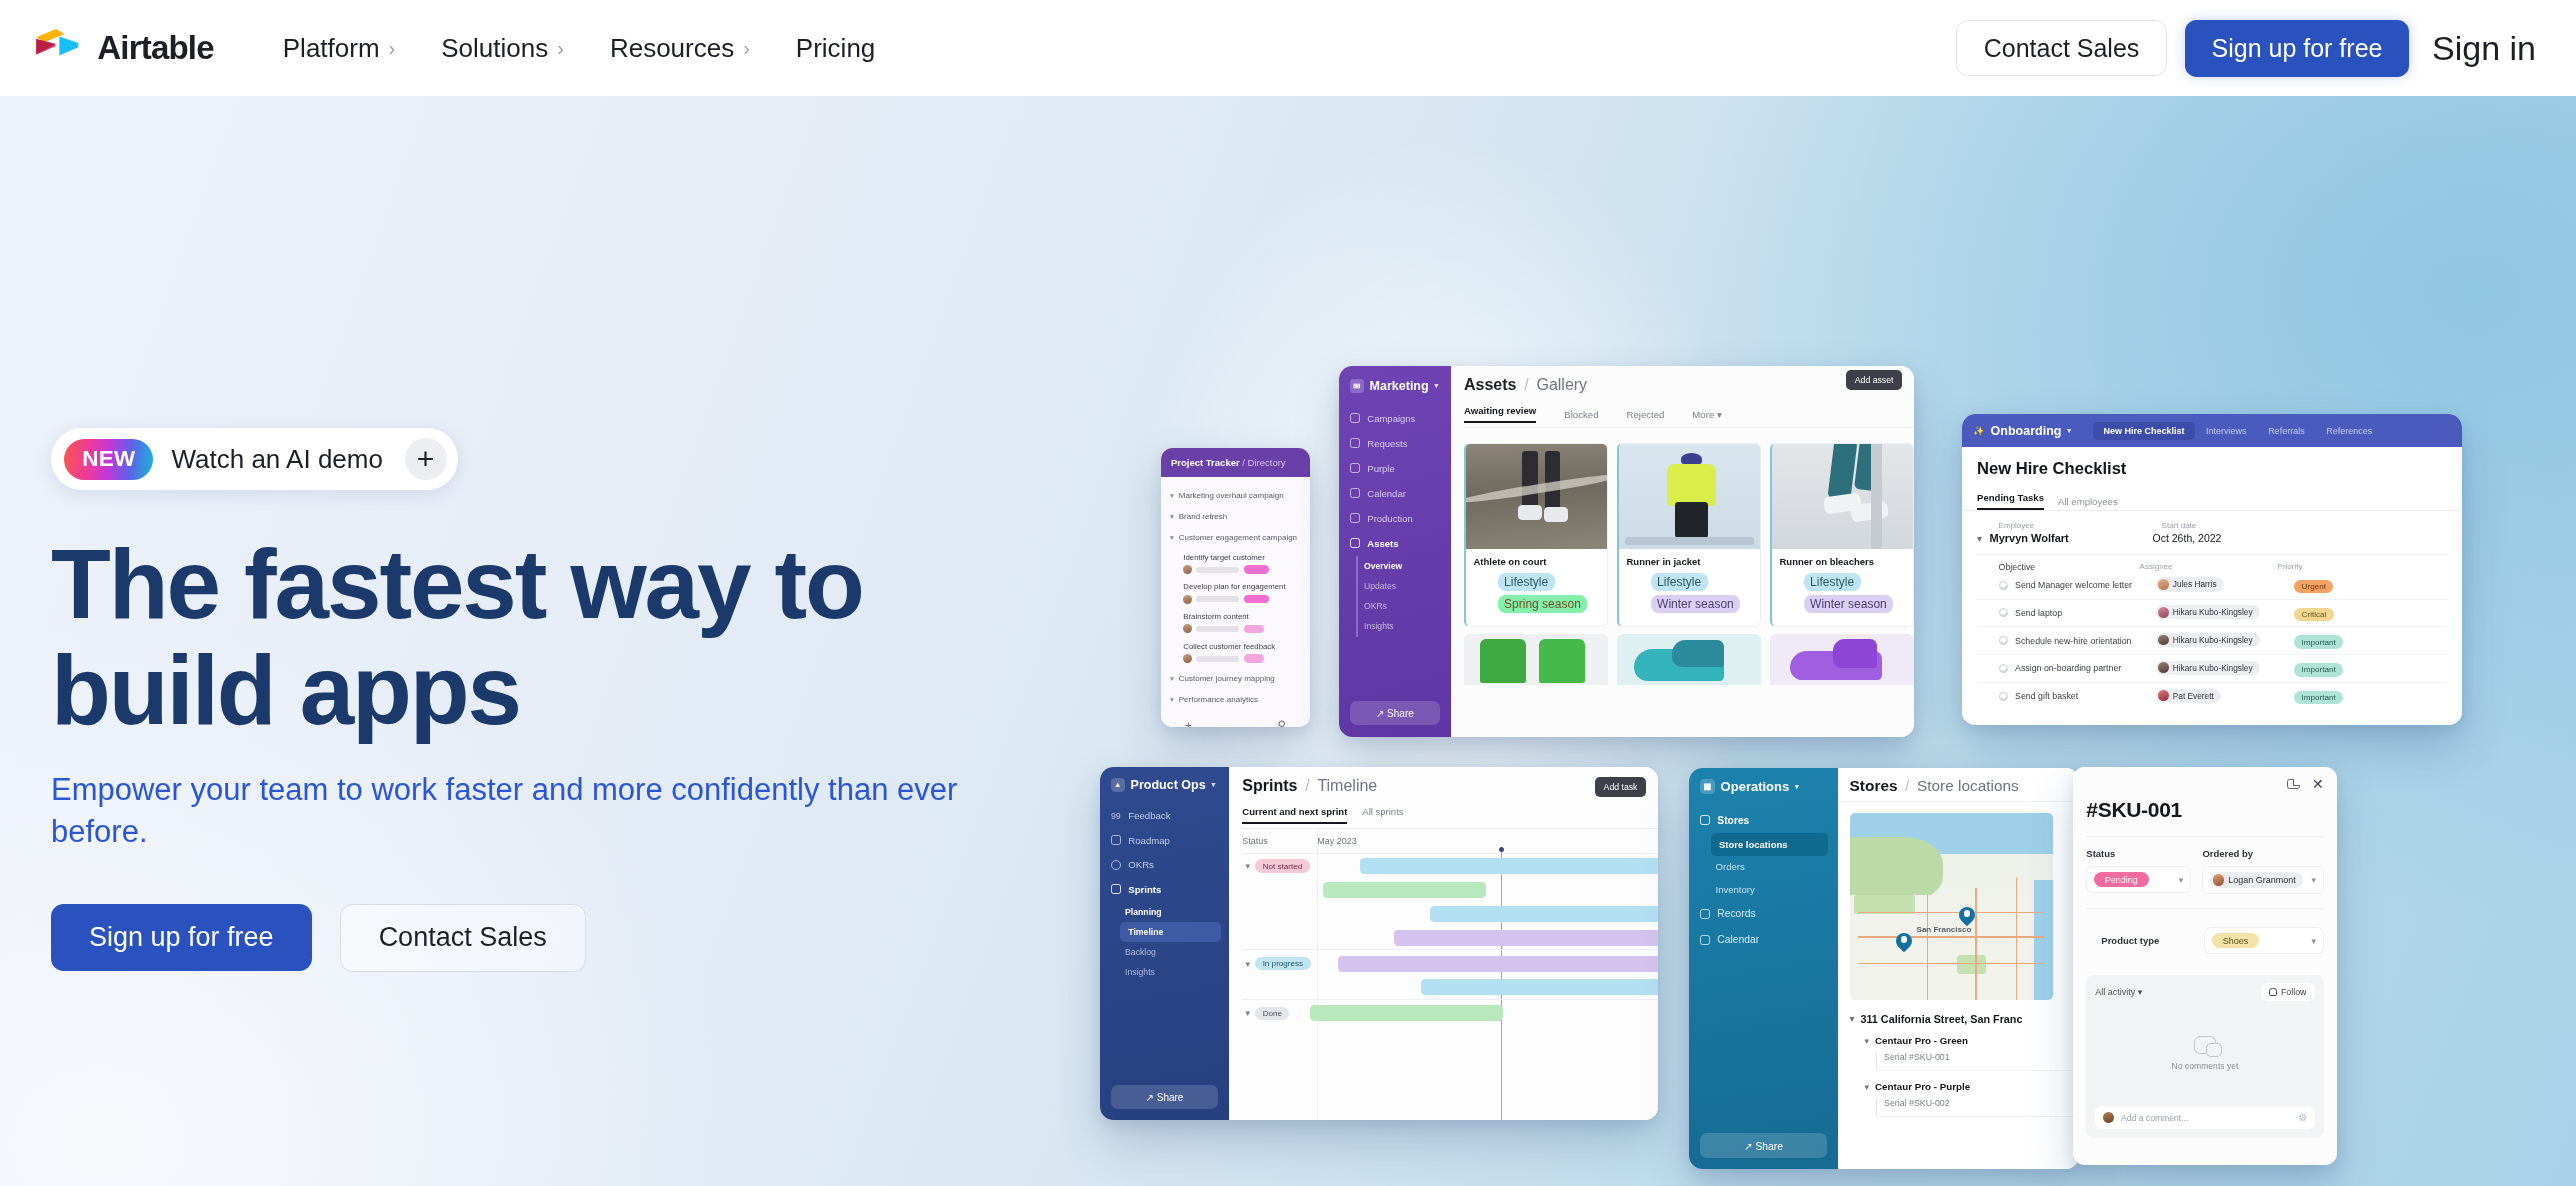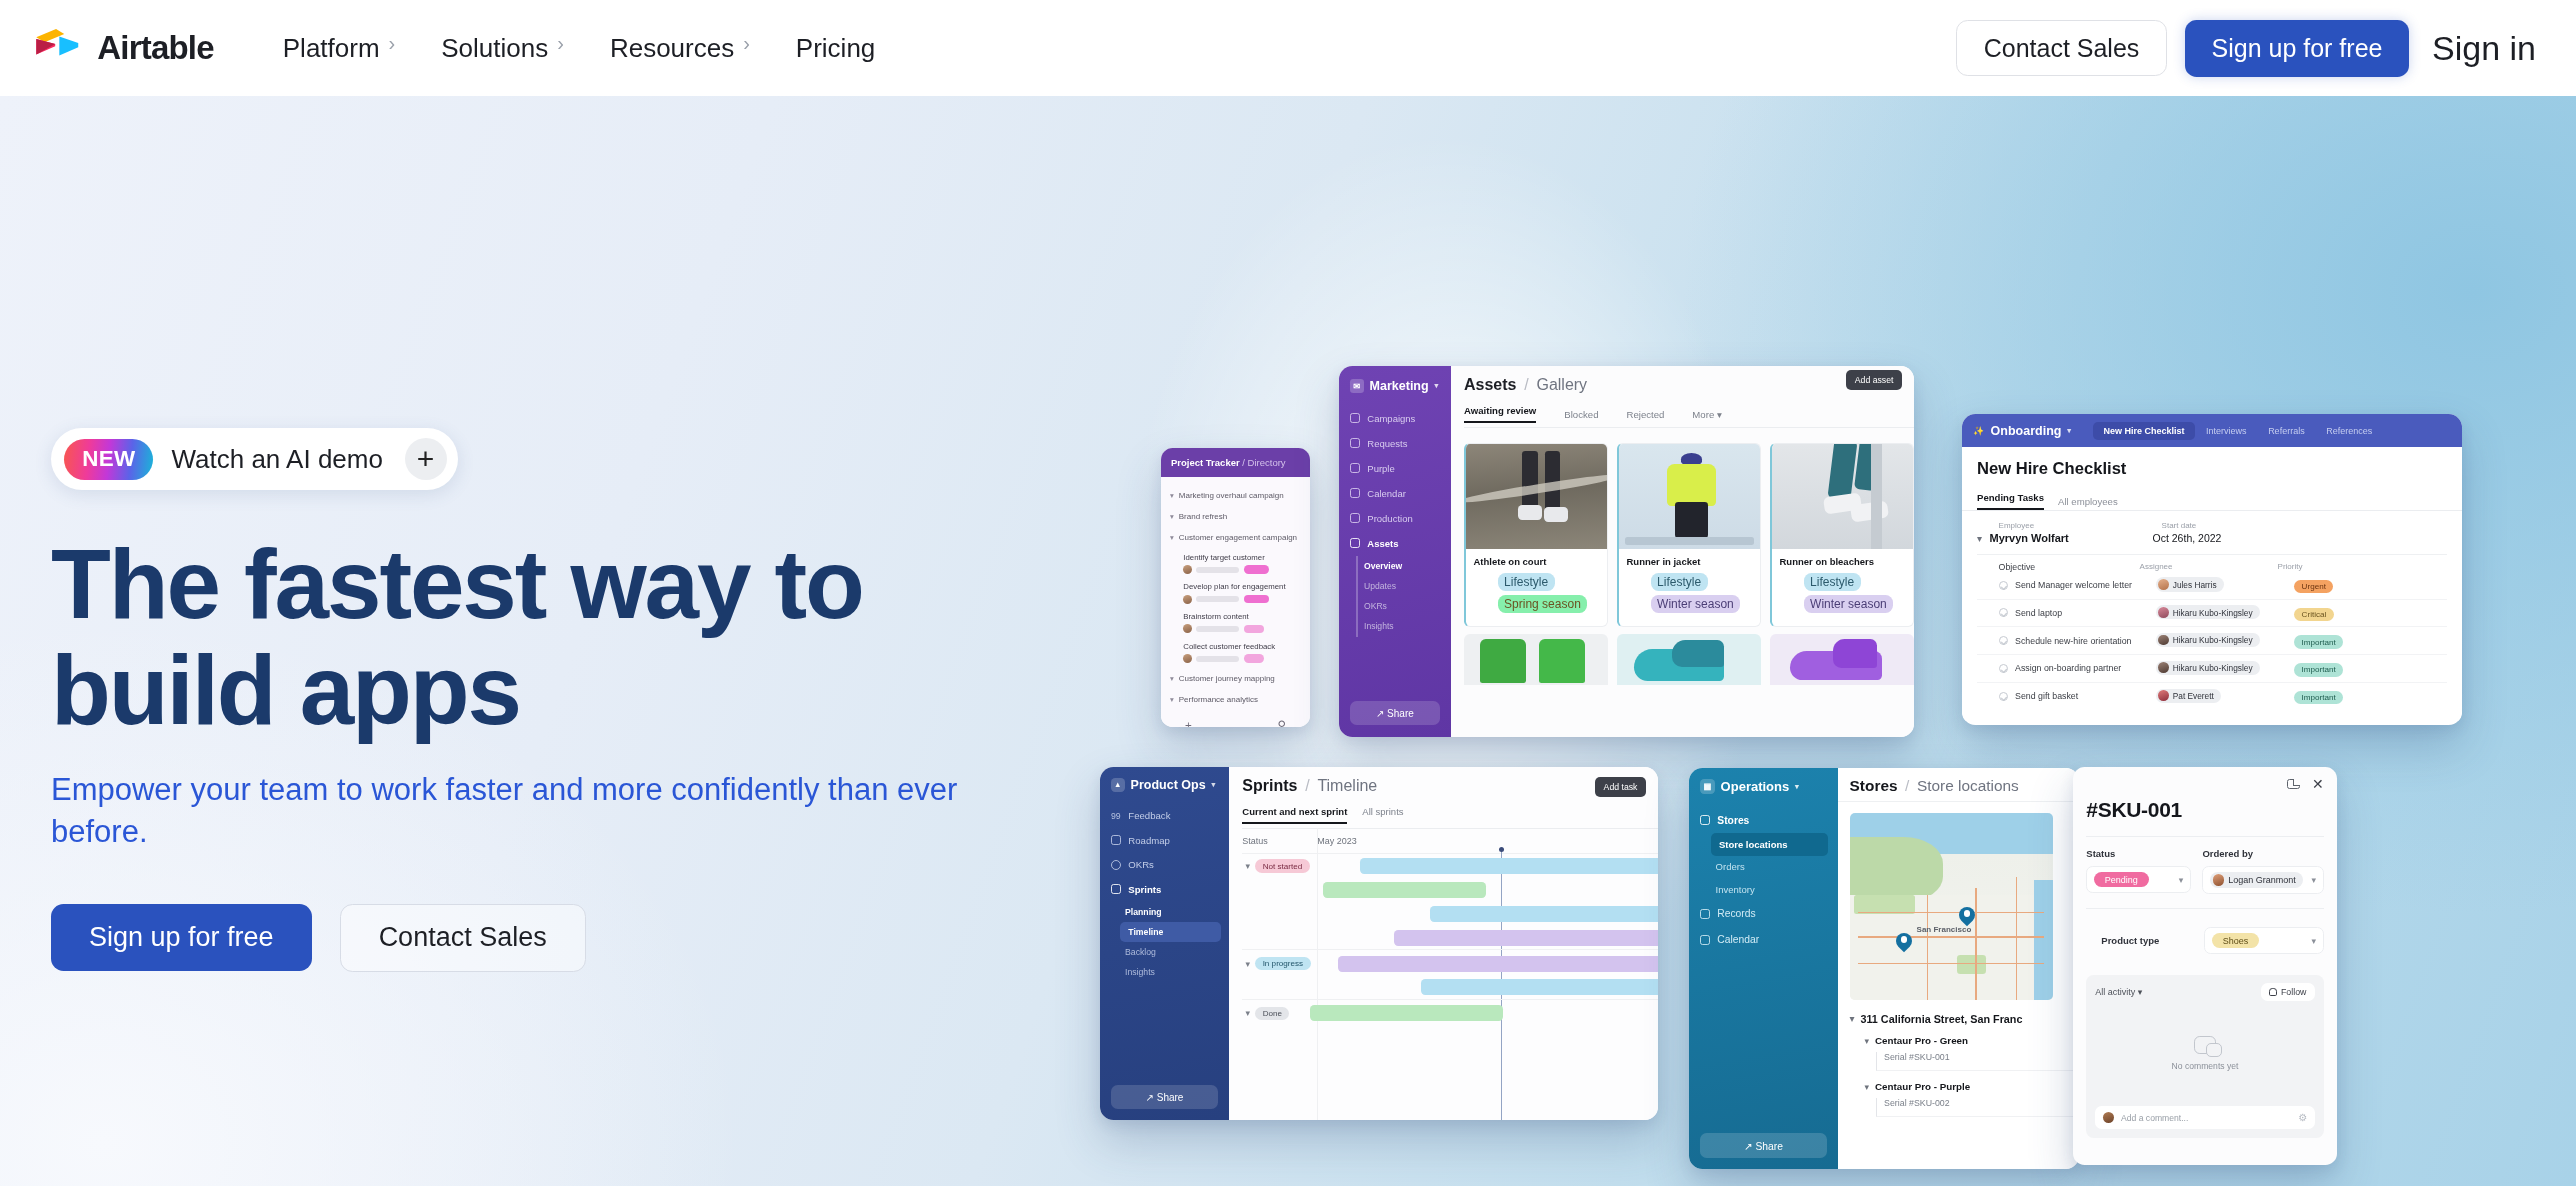--- a/index.html
+++ b/index.html
@@ -4,21 +4,21 @@
 <style>
   *{box-sizing:border-box;margin:0;padding:0}
   html,body{width:2576px;height:1186px;overflow:hidden;}
   body{font-family:"Liberation Sans",sans-serif;background:#fff;}
 
   
   .navbar{position:absolute;top:0;left:0;width:2576px;height:96px;background:#fff;display:flex;align-items:center;z-index:50;}
   .logo-wrap{display:flex;align-items:center;gap:13.3px;margin-left:33px;}
   .logo-mark{width:51px;height:42px;position:relative;}
   .nav-links{display:flex;align-items:center;gap:0;margin-left:46px;}
-  .nav-link{display:flex;gap:9px;padding:0 23px;font-size:26px;color:#1d1f25;font-weight:400;cursor:pointer;}
+  .nav-link{display:flex;align-items:center;gap:9px;padding:0 23px;font-size:26px;color:#1d1f25;font-weight:400;cursor:pointer;}
   .chev{color:#9aa0aa;font-size:20px;line-height:1;}
   .nav-right{margin-left:auto;display:flex;align-items:center;gap:18px;margin-right:35px;}
   .btn-outline{border:1.3px solid #dfe1e6;background:#fff;border-radius:11.6px;padding:12.5px 26.6px;font-size:25px;color:#1d1f25;cursor:pointer;font-family:inherit;}
   .btn-primary{background:#2a52be;border:none;border-radius:11.6px;padding:14px 26.6px;font-size:25px;color:#fff;cursor:pointer;font-family:inherit;box-shadow:0 0 11.6px rgba(42,82,190,.25);}
   .nav-signin{font-size:34px;color:#1d1f25;cursor:pointer;padding:0 5px;}
 
   
   .hero{position:absolute;top:96px;left:0;width:2576px;height:1090px;overflow:hidden;
     background:
       radial-gradient(ellipse 515px 747px at 56% 46%, rgba(255,255,255,.95) 0%, rgba(255,255,255,0) 62%),
@@ -110,21 +110,21 @@
   .ob-hr{height:0.8px;background:#ebedf0;margin:0 -15px;}
   .ob-gh{display:flex;font-size:8px;color:#9ba0a9;margin-top:10px;padding-left:21.6px;}
   .ob-emp{display:flex;align-items:center;font-size:11px;color:#15171c;font-weight:700;margin-top:2.5px;}
   .ob-emp .cv{color:#6e737d;font-weight:400;margin-right:7.5px;font-size:10px;}
   .ob-th{display:flex;font-size:8px;color:#9ba0a9;margin-top:10px;padding-left:21.6px;border-top:0.8px solid #eef0f2;padding-top:6.6px;}
   .ob-tr{display:flex;align-items:center;padding:5.3px 0 5.3px 21.6px;border-bottom:0.8px solid #f2f3f5;}
   .ck{width:9px;height:9px;border-radius:50%;border:1px solid #c6cad1;margin-right:7.5px;flex:0 0 auto;position:relative;}
   .ck::after{content:"";position:absolute;left:2.5px;top:2px;width:2.5px;height:4.2px;border:solid #c6cad1;border-width:0 1px 1px 0;transform:rotate(42deg);}
   .c-obj{width:141px;font-size:8.8px;color:#3a3d44;}
   .c-asg{width:138px;}
-  .asg{display:inline-flex;align-items:flex-end;gap:4.2px;background:#eceef1;border-radius:9px;padding:1.7px 7.5px 1.7px 1.7px;font-size:8.3px;color:#2f323a;}
+  .asg{display:inline-flex;align-items:center;gap:4.2px;background:#eceef1;border-radius:9px;padding:1.7px 7.5px 1.7px 1.7px;font-size:8.3px;color:#2f323a;}
   .asg .pic{width:10.8px;height:10.8px;border-radius:50%;}
   .c-pri{}
   .pri{font-size:8.1px;border-radius:7.5px;padding:2.2px 7.5px;display:inline-block;}
   .pr-urg{background:#f4a261;color:#6b3410;}
   .pr-cri{background:#f2d58f;color:#6b5420;}
   .pr-imp{background:#aee3d6;color:#1f5d4f;}
 
   
   #p-ops{left:1100px;top:671px;width:558px;height:353px;}
   .po{display:flex;height:100%;}

